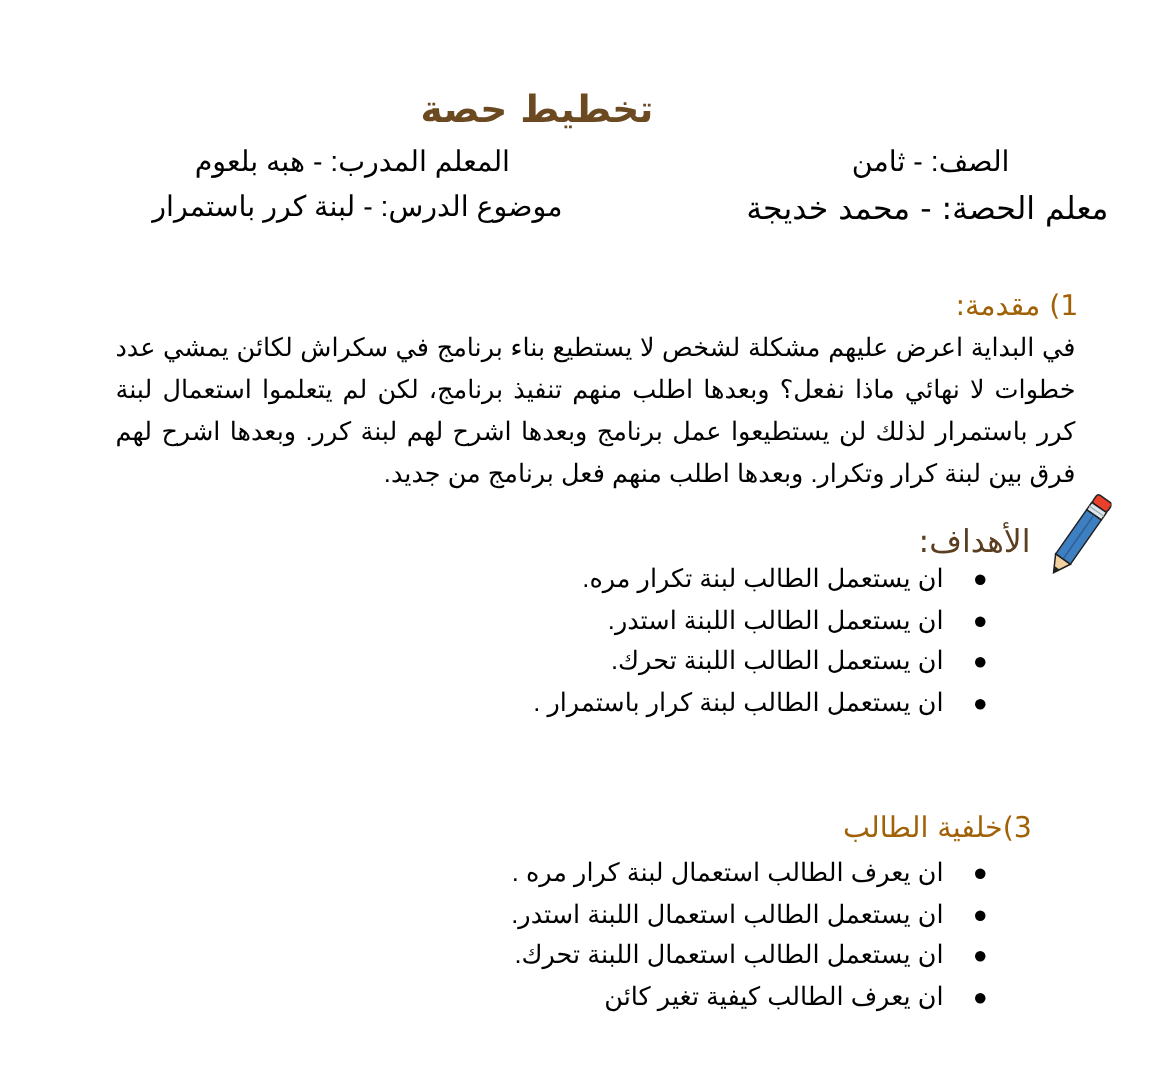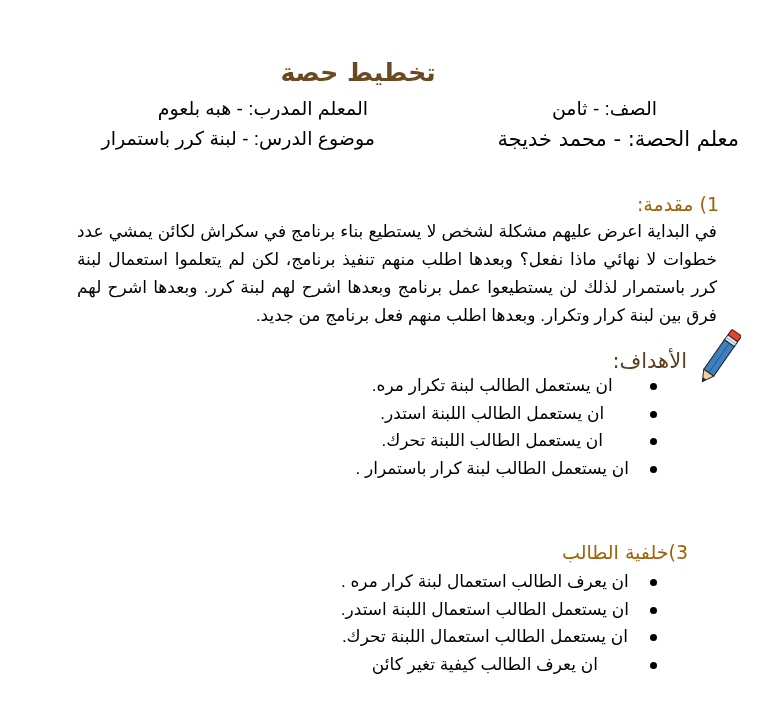--- a/index.html
+++ b/index.html
@@ -30,22 +30,22 @@
       font-weight: bold;
       color: #6b4a22;
       font-family: "DejaVu Sans", "Liberation Sans", sans-serif;
     }
 
     .info {
       font-size: 19px;
       line-height: 26px;
       color: #000;
     }
-    .info-grade   { right: 142px; top: 96px; }
-    .info-trainer { right: 431px; top: 96px; margin-left: 34px; }
+    .info-grade   { right: 126px; top: 96px; }
+    .info-trainer { right: 459px; top: 96px; margin-left: 34px; }
     .info-teacher { right: 60px;  top: 126px; font-family: "DejaVu Sans", sans-serif; font-size: 21px; }
     .info-topic   { right: 424px; top: 126px; }
 
     .section-heading {
       font-size: 19px;
       color: #a16207;
       font-family: "DejaVu Sans", "Liberation Sans", sans-serif;
       text-align: right;
     }
     .intro-heading { right: 80px; top: 193px; }
@@ -77,21 +77,20 @@
       height: 62px;
     }
 
     ul.bullets {
       position: absolute;
       direction: rtl;
       margin: 0;
       padding: 0;
       list-style: none;
       font-size: 17px;
-      text-align: center;
     }
     ul.bullets li {
       position: relative;
       padding-right: 28px;
       line-height: 27.5px;
       white-space: nowrap;
     }
     ul.bullets li::before {
       content: "";
       position: absolute;

